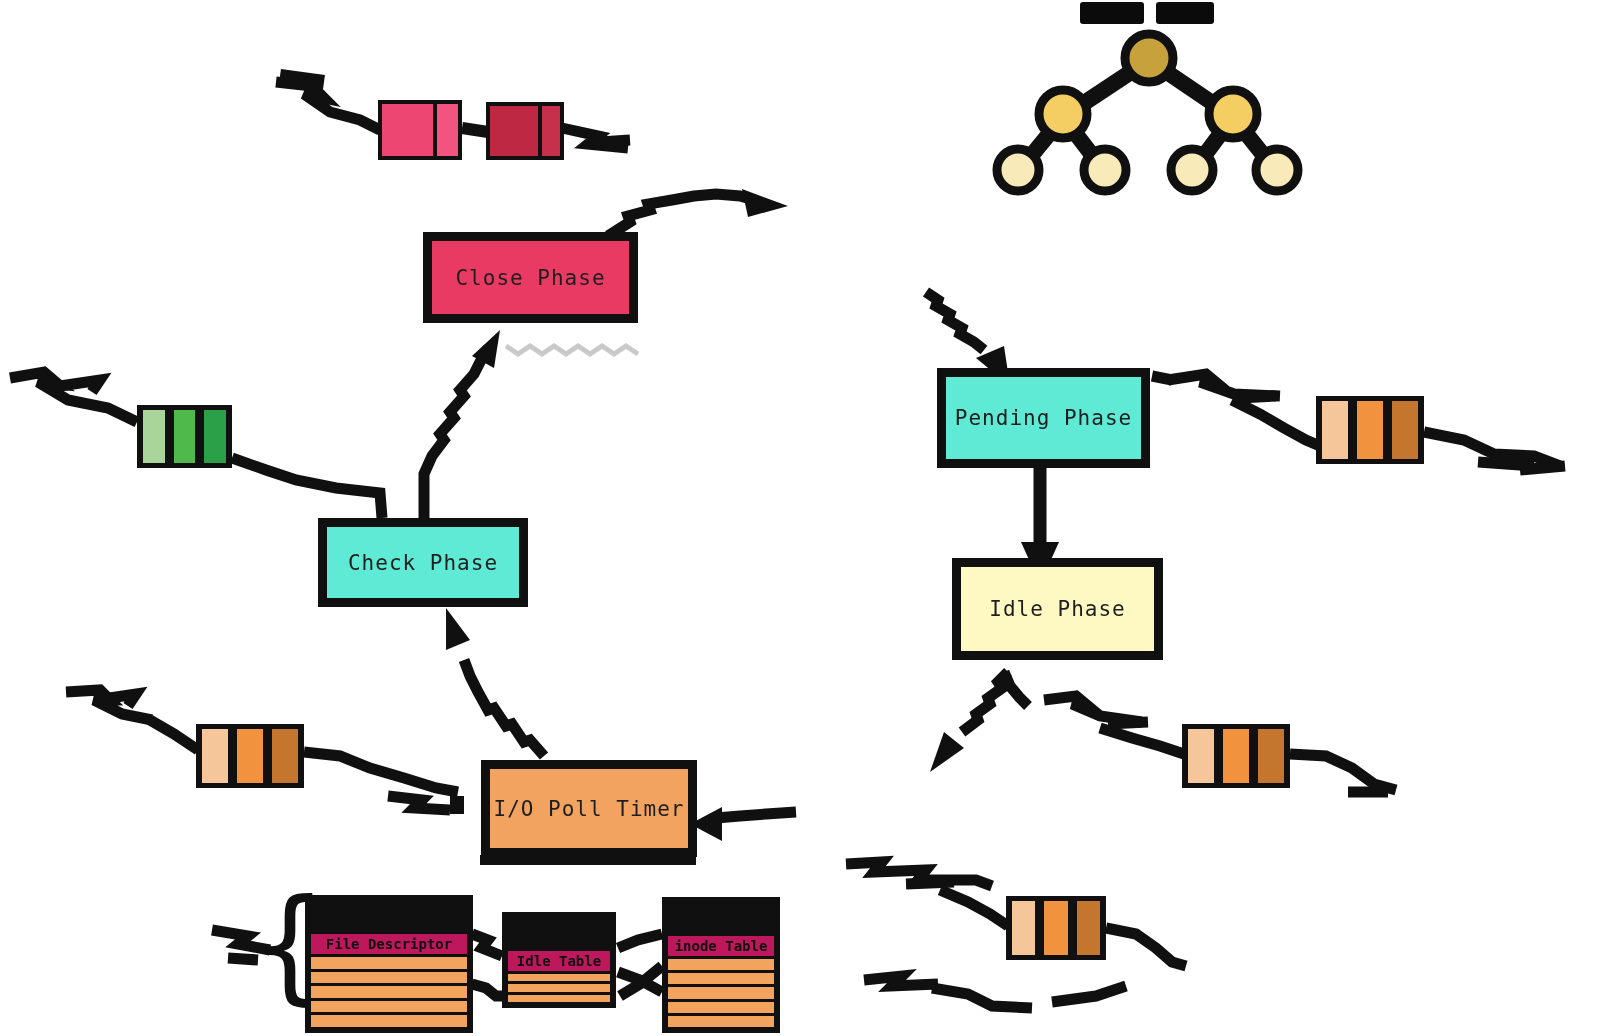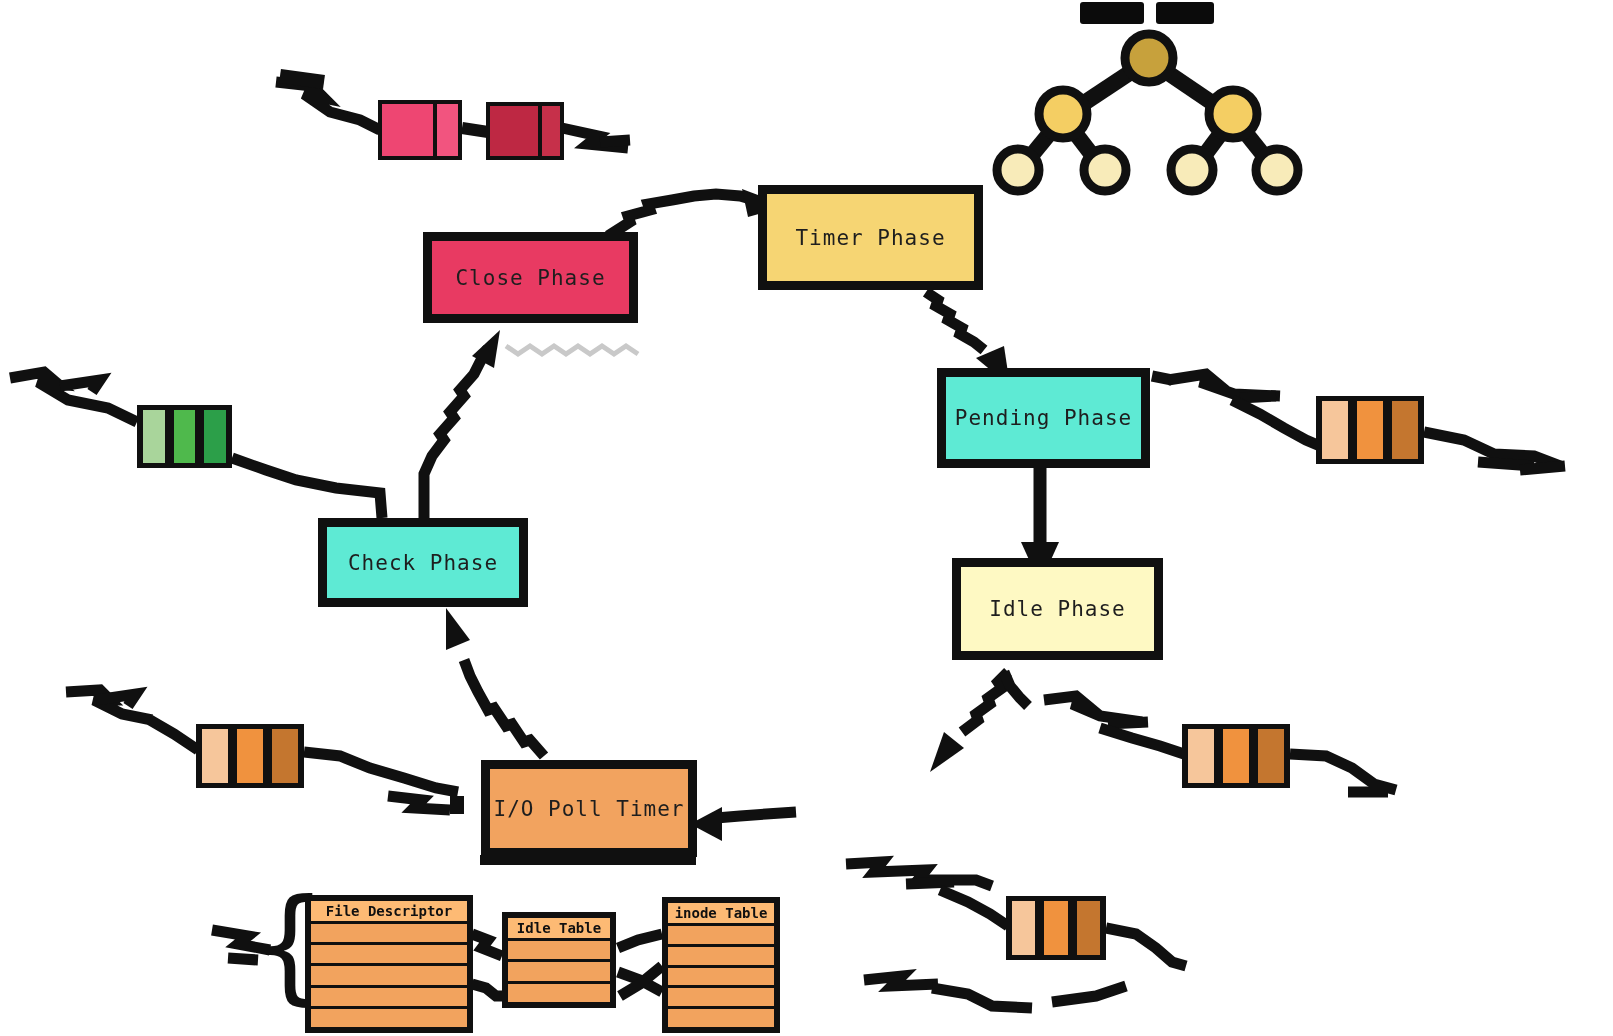--- a/index.html
+++ b/index.html
@@ -7,22 +7,22 @@
          font-family:"DejaVu Sans Mono",monospace;}
   .layer{position:absolute;left:0;top:0;width:1613px;height:1036px;pointer-events:none;}
   .phase{position:absolute;box-sizing:border-box;border:9px solid #101010;
          display:flex;align-items:center;justify-content:center;
          color:#1e1e1e;font-size:21px;letter-spacing:1px;white-space:nowrap;}
   .qframe{position:absolute;box-sizing:border-box;background:#101010;
           display:flex;gap:9px;padding:5px 6px;}
   .qbar{flex:1;}
   .dtable{position:absolute;box-sizing:border-box;background:#101010;border:6px solid #101010;
           display:flex;flex-direction:column;gap:3px;}
-  .dt-header{background:#fdba74;color:#101010;font-weight:700;font-size:14px;
-             text-align:center;white-space:nowrap;padding:2px 0;}
+  .dt-header{background:#be185d;color:#101010;font-weight:700;font-size:14px;
+             text-align:center;white-space:nowrap;padding:2px 0;margin-top:33px;}
   .dt-row{background:#F2A35E;flex:1;}
   .brace{position:absolute;color:#101010;font-family:"DejaVu Sans",sans-serif;
          font-size:118px;line-height:1;transform:scaleY(1.05);}
 </style>
 </head>
 <body>
 
 <div class="stage">
 
   <svg class="layer" viewBox="0 0 1613 1036" fill="none" stroke="#101010" stroke-width="11" stroke-linecap="butt">
@@ -123,23 +123,20 @@
       <path d="M618,948 l20,-8 l24,-6"></path>
       <path d="M618,972 l22,8 l22,12"></path>
       <path d="M620,996 l20,-12 l22,-18"></path>
     </g>
     <path d="M506,346 l12,8 l12,-8 l12,8 l12,-8 l12,8 l12,-8 l12,8 l12,-8 l12,8 l12,-8 l12,8" stroke="#C9C9C9" stroke-width="5"></path>
   </svg>
 
   <div class="phase" style="left:423px;top:232px;width:215px;height:91px;background:#E83A62">
     <span>Close Phase</span>
   </div>
-  <div class="phase" style="left:758px;top:185px;width:225px;height:105px;background:#F6D573">
-    <span>Timer Phase</span>
-  </div>
   <div class="phase" style="left:937px;top:368px;width:213px;height:100px;background:#5eead4">
     <span>Pending Phase</span>
   </div>
   <div class="phase" style="left:952px;top:558px;width:211px;height:102px;background:#fef9c3">
     <span>Idle Phase</span>
   </div>
   <div class="phase" style="left:481px;top:760px;width:216px;height:97px;background:#F2A35F">
     <span>I/O Poll Timer</span>
   </div>
   <div class="phase" style="left:318px;top:518px;width:210px;height:89px;background:#5eead4">

